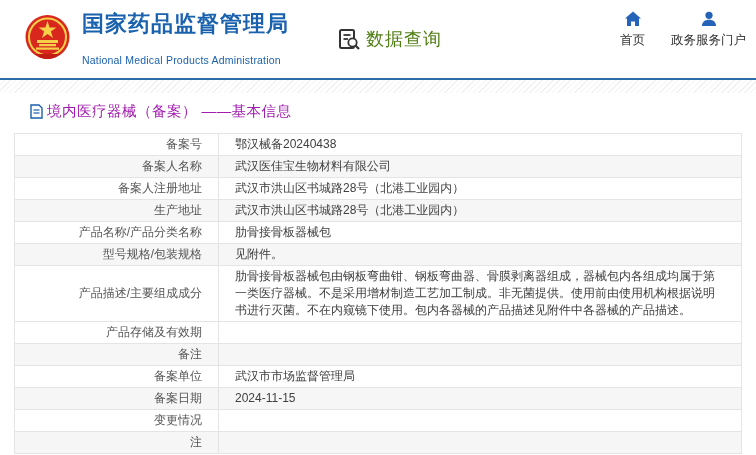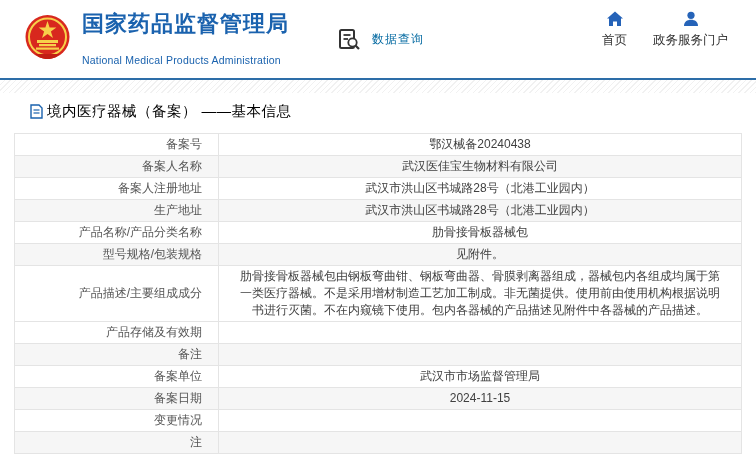--- a/index.html
+++ b/index.html
@@ -10,43 +10,43 @@
   .header { height:80px; background:#fff; display:flex; align-items:center;
             border-bottom:2px solid #2d6da8; position:relative; }
   .logo-wrap { display:flex; align-items:center; margin-left:24px; }
   .emblem { width:47px; height:50px; flex:0 0 auto; }
   .logo-text { margin-left:11px; }
   .logo-title { font-size:22px; font-weight:bold; color:#1a62ae; letter-spacing:1px; line-height:24px; }
   .logo-sub { font-size:10.5px; color:#1a62ae; margin-top:18px; letter-spacing:.2px; }
 
   .dataquery { display:flex; align-items:center; margin-left:48px; cursor:pointer; }
   .dq-icon { width:24px; height:24px; }
-  .dq-label { font-size:12px; color:#0369a1; margin-left:11px; letter-spacing:1px; }
+  .dq-label { font-size:18px; color:#4d7c0f; margin-left:5px; letter-spacing:1px; }
 
-  .header-nav { position:absolute; right:28px; top:10px; display:flex; gap:26px; }
+  .header-nav { position:absolute; right:10px; top:10px; display:flex; gap:26px; }
   .nav-item { display:flex; flex-direction:column; align-items:center; cursor:pointer; }
   .nav-ico { width:18px; height:18px; }
   .nav-label { font-size:12.5px; color:#333; margin-top:4px; white-space:nowrap; }
 
   
   .hatch { height:13px; width:100%;
            background:repeating-linear-gradient(135deg,#ffffff 0 3px,#f1f1f1 3px 4px); }
 
   
   .section-bar { display:flex; align-items:center; padding:9px 0 8px 30px; }
   .sec-icon { width:13px; height:15px; margin-right:4px; }
-  .sec-title { font-size:14.5px; color:#000000; letter-spacing:.5px; }
+  .sec-title { font-size:14.5px; color:#a21caf; letter-spacing:.5px; }
 
   
   .tbl-wrap { margin:4px 14px 0 14px; }
   table.info { width:728px; border-collapse:collapse; table-layout:fixed; }
   table.info td { border:1px solid #e4e4e4; font-size:12px; line-height:17px;
                   padding:2px 16px; vertical-align:middle; height:21px; }
   td.label-cell { width:204px; text-align:right; color:#555; background:inherit; }
-  td.value-cell { color:#404040; text-align:center; word-break:break-all; }
+  td.value-cell { color:#404040; text-align:left; word-break:break-all; }
   tr.striped { background:#f6f6f6; }
   tr { background:#fff; }
 </style>
 </head>
 <body>
 
 <div class="header">
   <div class="logo-wrap">
     <svg class="emblem" viewBox="0 0 47 50">
       <circle cx="23.5" cy="23" r="22" fill="#d8281e"></circle>

